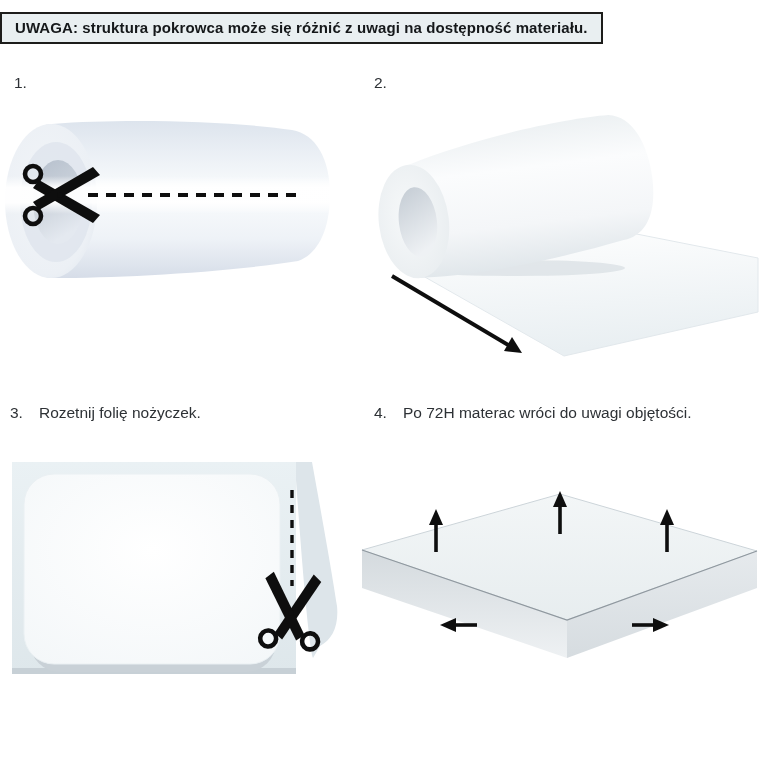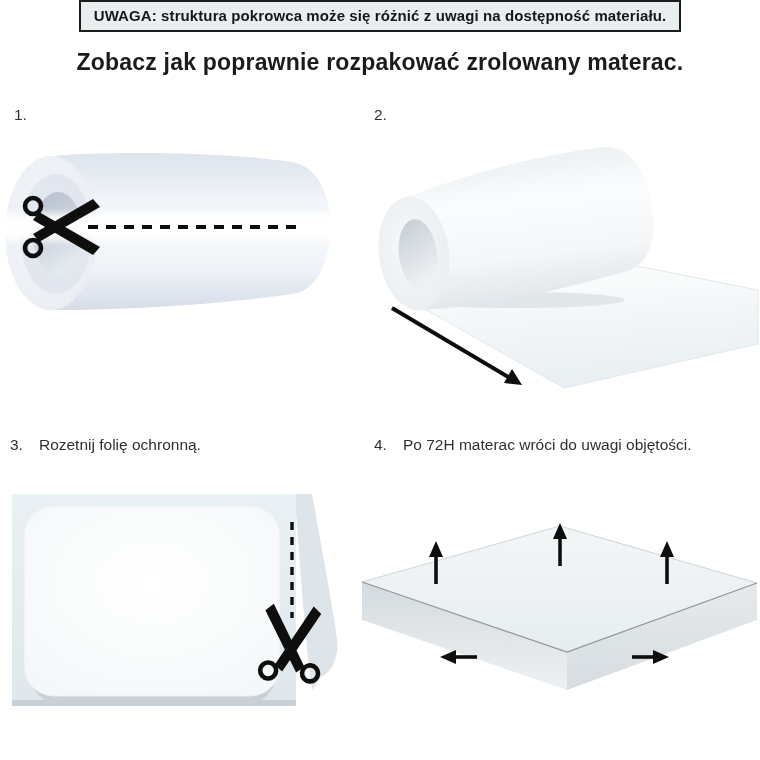--- a/index.html
+++ b/index.html
@@ -1,21 +1,21 @@
 <!DOCTYPE html>
 <html><head>
 <meta charset="utf-8">
 <style>
   * { margin: 0; padding: 0; box-sizing: border-box; }
   html, body { width: 760px; height: 760px; background: #ffffff; overflow: hidden; }
   body { font-family: "Liberation Sans", sans-serif; color: #232323; }
 
   .page { width: 760px; height: 760px; position: relative; }
 
-  .banner-wrap { display: flex; justify-content: center; }
+  .banner-wrap { display: flex; padding-top: 12px; }
   .banner {
     background: #e9eff1;
     border: 2px solid #1d1d1b;
     padding: 5px 13px 6px 13px;
     font-size: 15px;
     font-weight: bold;
     color: #15181a;
     letter-spacing: 0.1px;
     white-space: nowrap;
   }
@@ -62,21 +62,20 @@
 </style>
 </head>
 <body>
 
 <div class="page">
 
   <div class="banner-wrap">
     <div class="banner">UWAGA: struktura pokrowca może się różnić z uwagi na dostępność materiału.</div>
   </div>
 
-  <h1 class="title">Zobacz jak poprawnie rozpakować zrolowany materac.</h1>
 
   <div class="steps-grid">
 
     <div class="step row1 s1">
       <div class="step-text">
         <span class="step-num">1.</span>
       </div>
       <svg class="illus" width="340" height="232" viewBox="0 0 340 232">
         <defs>
           <linearGradient id="bodyGrad1" x1="0" y1="0" x2="0" y2="1">
@@ -154,21 +153,21 @@
         <g>
           <line x1="32" y1="172" x2="150" y2="242" stroke="#0e0e0e" stroke-width="4"></line>
           <polygon points="162,249 144,247 152,233" fill="#0e0e0e"></polygon>
         </g>
       </svg>
     </div>
 
     <div class="step row2 s3">
       <div class="step-text">
         <span class="step-num">3.</span>
-        <span class="step-label">Rozetnij folię ochronną.</span>
+        <span class="step-label">Rozetnij folię nożyczek.</span>
       </div>
       <svg class="illus" width="340" height="256" viewBox="0 0 340 256">
         <defs>
           <linearGradient id="filmGrad3" x1="0" y1="0" x2="0" y2="1">
             <stop offset="0" stop-color="#eaf1f4"></stop>
             <stop offset="1" stop-color="#dee7eb"></stop>
           </linearGradient>
           <radialGradient id="mattGrad3" cx="0.5" cy="0.4" r="0.85">
             <stop offset="0" stop-color="#ffffff"></stop>
             <stop offset="1" stop-color="#f2f6f8"></stop>

